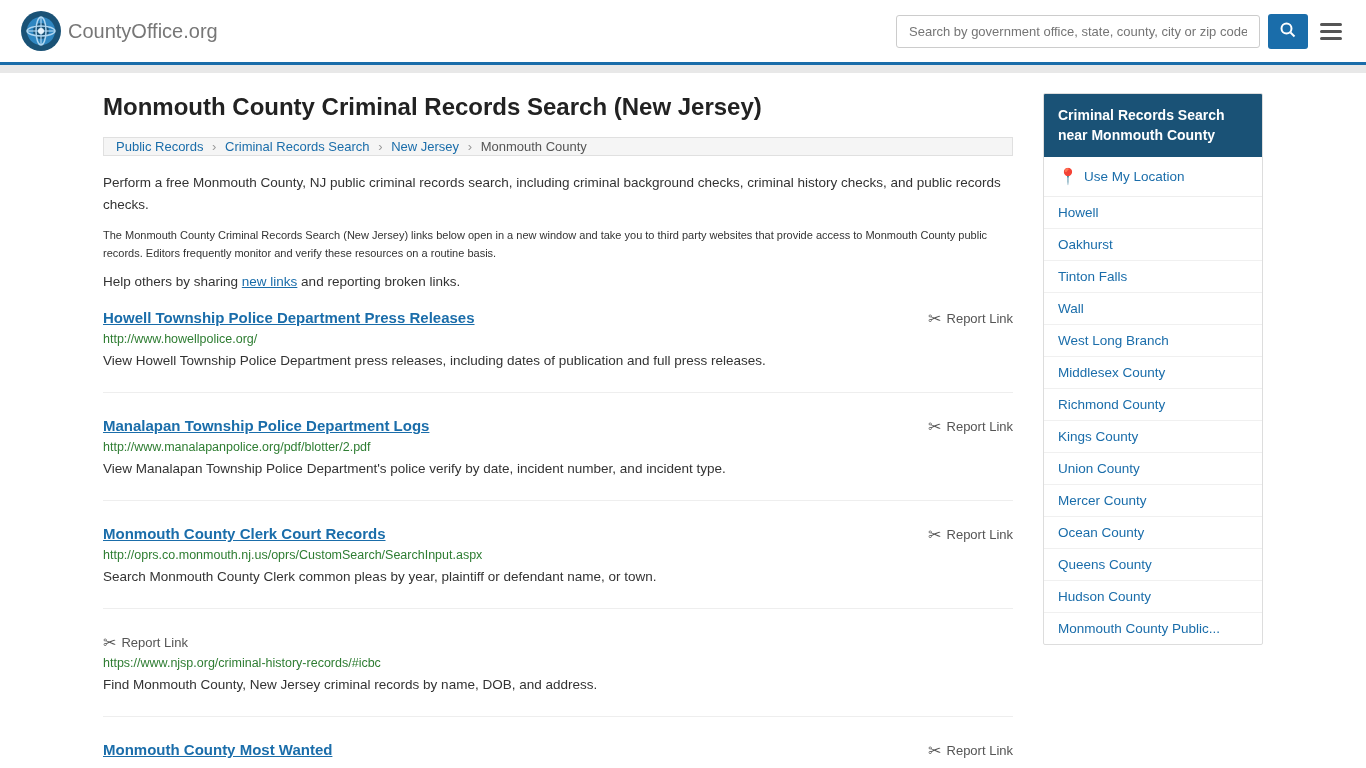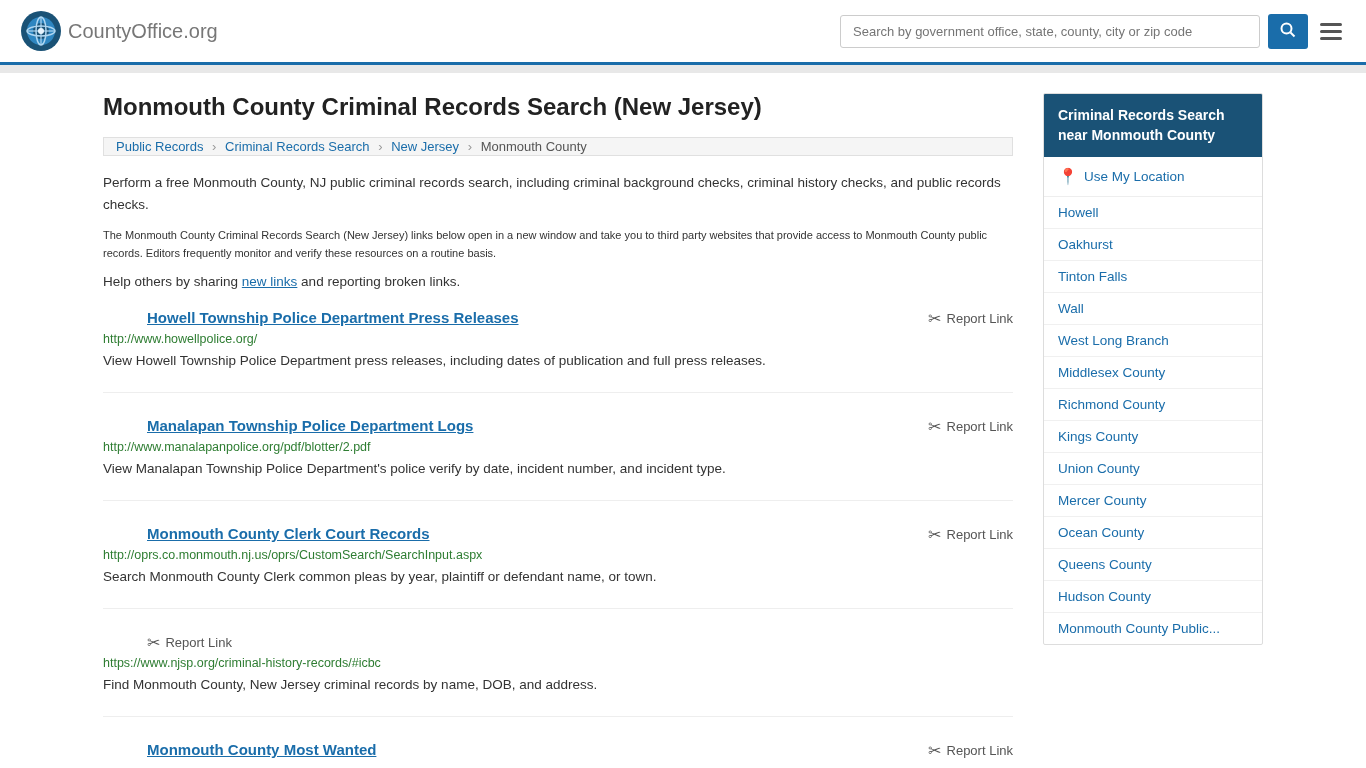--- a/index.html
+++ b/index.html
@@ -31,21 +31,21 @@
     #logo-text span {
       color: #777;
       font-weight: normal;
     }
     #search-area {
       display: flex;
       align-items: center;
       gap: 8px;
     }
     #search-box {
-      width: 420px;
+      width: 364px;
       padding: 8px 12px;
       border: 1px solid #ccc;
       border-radius: 3px;
       font-size: 13px;
       color: #555;
     }
     #search-btn {
       background: #1a6daa;
       border: none;
       color: #fff;
@@ -137,21 +137,20 @@
       padding-bottom: 20px;
       border-bottom: 1px solid #eee;
     }
     .result-item:last-child { border-bottom: none; }
 
     .result-header {
       display: flex;
       justify-content: space-between;
       align-items: flex-start;
       margin-bottom: 4px;
-      margin-left: 44px;
     }
     .result-title {
       font-size: 15px;
       font-weight: bold;
       color: #1a6daa;
       text-decoration: underline;
       cursor: pointer;
     }
     .report-link {
       display: flex;

